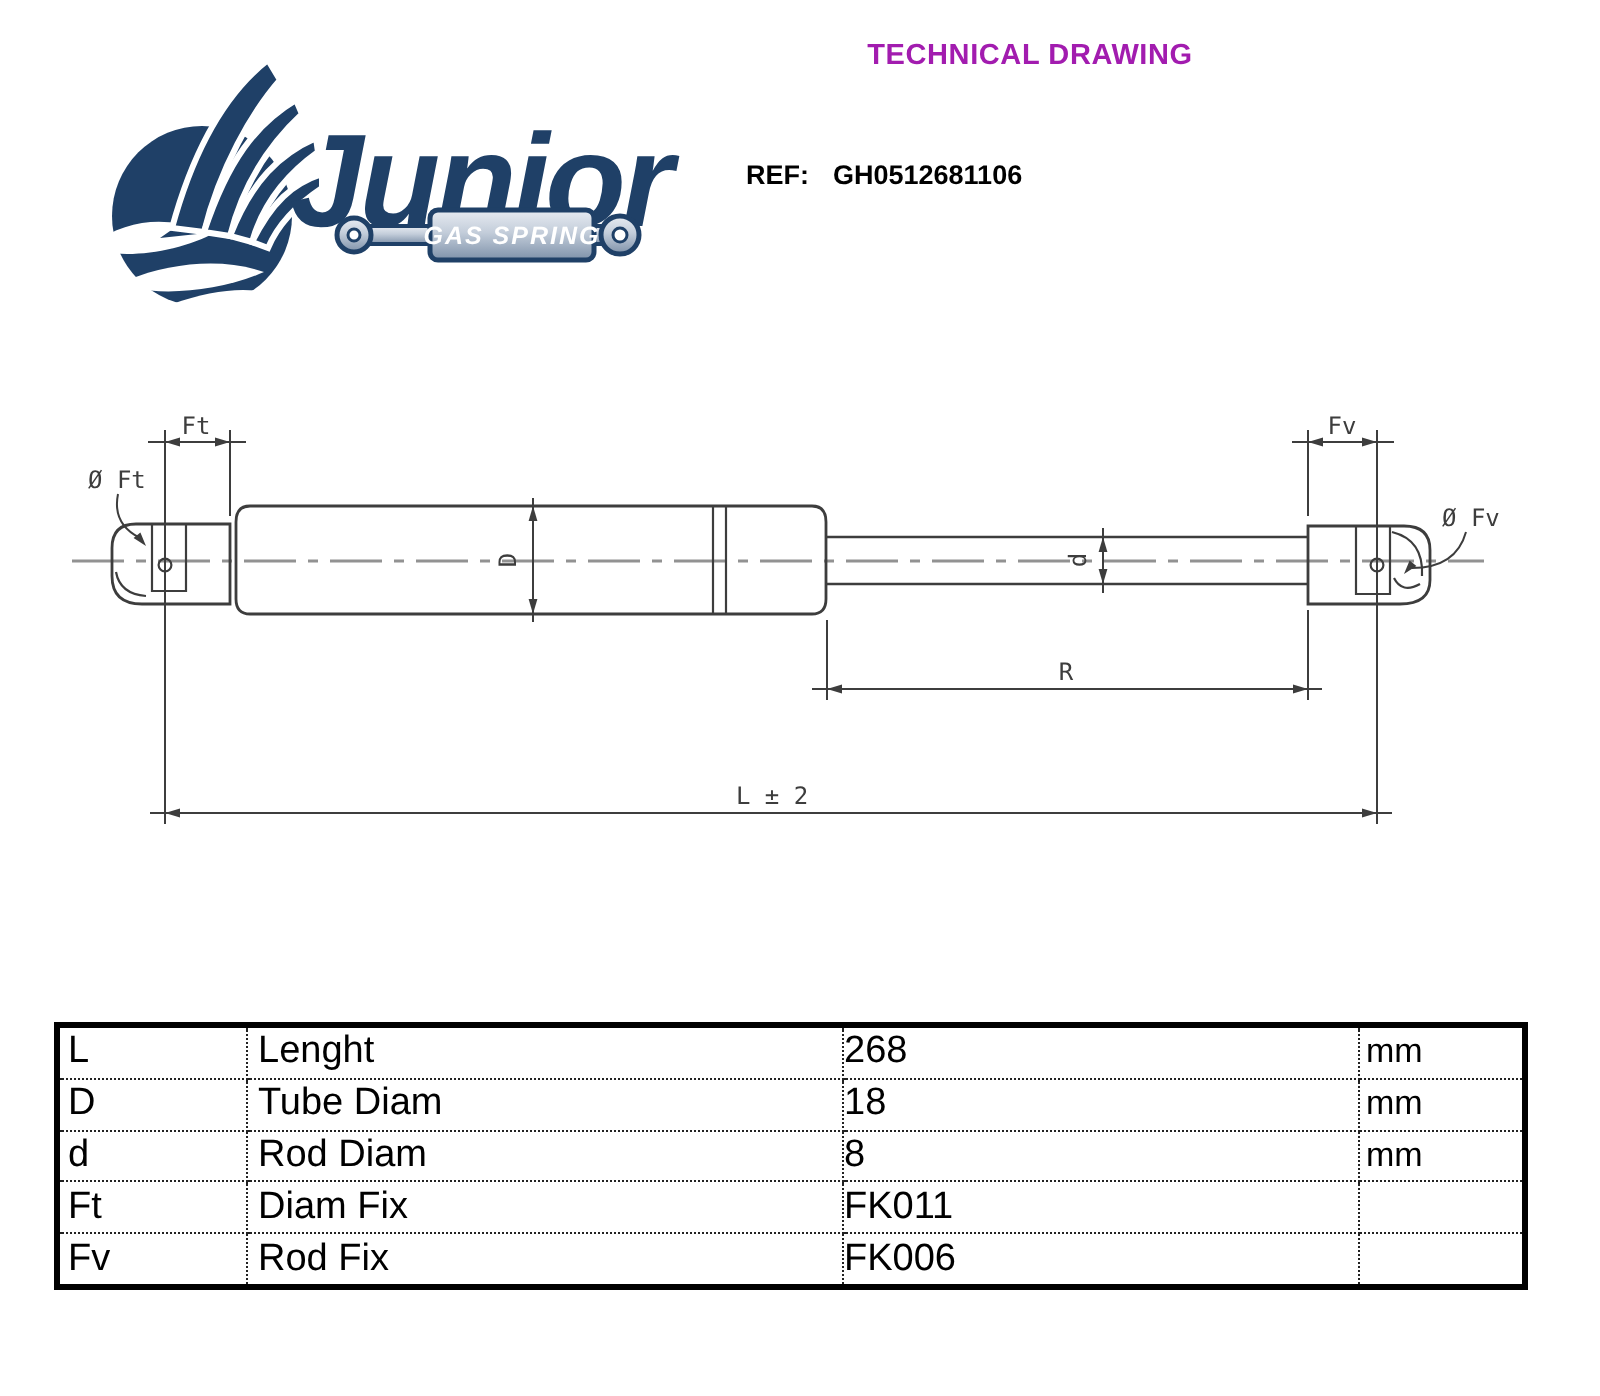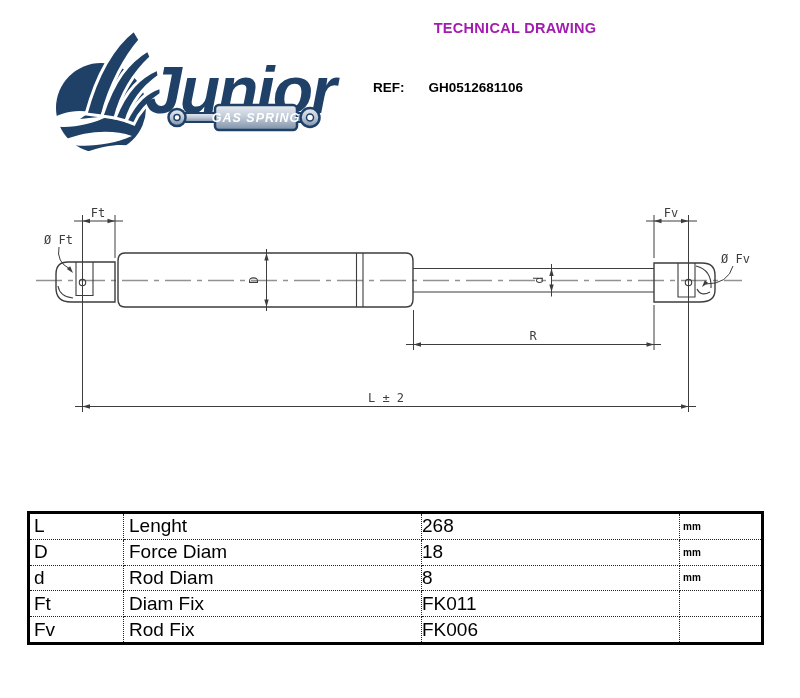--- a/index.html
+++ b/index.html
@@ -8,39 +8,39 @@
     font-family:"Liberation Sans",sans-serif;overflow:hidden;
   }
   
   #title{
     position:absolute;left:355px;top:20px;width:320px;text-align:center;
     font-size:14.5px;font-weight:bold;color:#a21caf;letter-spacing:.3px;
   }
   #refline{
     position:absolute;left:373px;top:80px;font-size:13.5px;font-weight:bold;color:#000;
   }
-  #refline .ref-label{margin-right:24px;text-align:center;}
+  #refline .ref-label{margin-right:12px;text-align:center;}
   
   #logo{position:absolute;left:30px;top:26px;width:310px;height:130px;}
   
   #drawing{position:absolute;left:0;top:0;width:800px;height:440px;}
   
   #spec-table{
     position:absolute;left:27px;top:511px;width:736px;
     border-collapse:collapse;table-layout:fixed;
   }
   #spec-table td{
     border:1px dotted #222;height:24.8px;padding:0;overflow:hidden;
     font-size:19px;color:#000;white-space:nowrap;vertical-align:middle;
   }
   #spec-table{border:3px solid #000;}
   #spec-table td.sym{padding-left:4px;}
   #spec-table td.pname{padding-left:5px;margin-top:36px;}
   #spec-table td.pval{text-align:left;padding-right:5px;}
-  #spec-table td.punit{font-size:10px;padding-left:3px;font-weight:bold;}
+  #spec-table td.punit{font-size:17px;padding-left:3px;}
   text{user-select:none;}
 </style>
 </head>
 <body>
 
 <div id="page">
 
   <svg id="logo" viewBox="0 0 310 130">
     <defs>
       <linearGradient id="cyl" x1="0" y1="0" x2="0" y2="1">
@@ -179,21 +179,21 @@
     <tr>
       <td class="sym">L</td>
       <td class="pname">Lenght</td>
       <td class="pval">268</td>
       <td class="punit">mm</td>
     </tr>
 
 
     <tr>
       <td class="sym">D</td>
-      <td class="pname">Force Diam</td>
+      <td class="pname">Tube Diam</td>
       <td class="pval">18</td>
       <td class="punit">mm</td>
     </tr>
 
     <tr>
       <td class="sym">d</td>
       <td class="pname">Rod Diam</td>
       <td class="pval">8</td>
       <td class="punit">mm</td>
     </tr>

